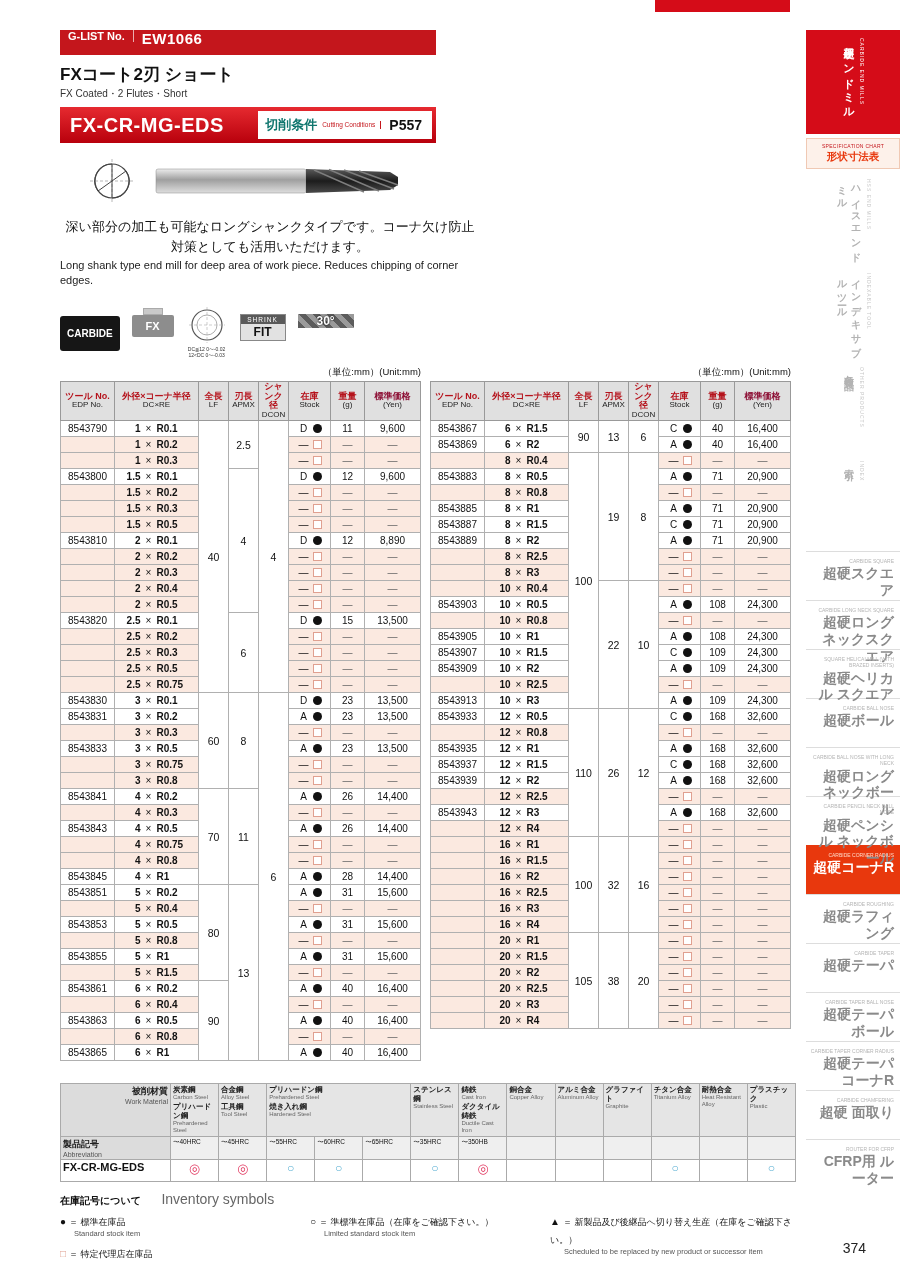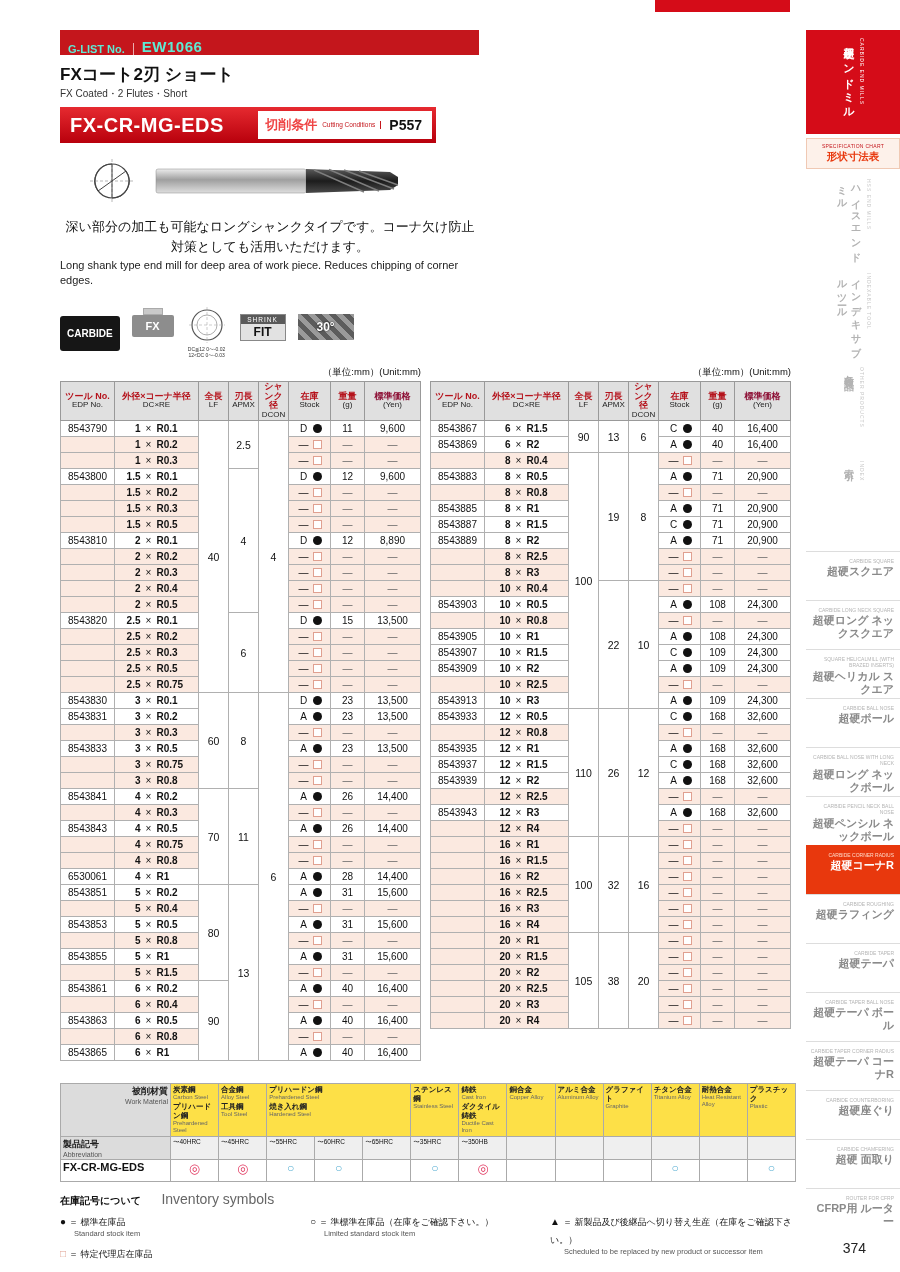--- a/index.html
+++ b/index.html
@@ -2,52 +2,52 @@
 <html><head>
 <meta charset="utf-8">
 <style>
   * { margin:0; padding:0; box-sizing:border-box; }
   html,body { width:900px; height:1272px; background:#fff; font-family:"Liberation Sans","DejaVu Sans",sans-serif; color:#111; position:relative; overflow:hidden; }
   .top-red { position:absolute; left:655px; top:0; width:135px; height:12px; background:#d50c18; }
 
   .main { position:absolute; left:60px; top:0; width:736px; }
 
   
-  .glist-bar { margin-top:30px; width:419px; height:25px; background:#c4161c; display:flex; align-items:flex-end; color:#5eead4; }
+  .glist-bar { margin-top:30px; width:376px; height:25px; background:#c4161c; display:flex; align-items:flex-start; color:#ffffff; }
   .glist-label { font-size:11px; font-weight:bold; padding:0 8px; border-right:1px solid rgba(255,255,255,.65); }
   .glist-value { font-size:15px; font-weight:bold; padding-left:8px; letter-spacing:.5px; }
 
   .title-jp { margin-top:8px; font-size:17px; font-weight:bold; }
   .title-en { font-size:10px; color:#333; margin-top:1px; }
 
   
   .model-band { margin-top:6px; width:376px; height:36px; background:linear-gradient(180deg,#e62a30,#b8000c); display:flex; align-items:center; }
   .model-name { color:#fff; font-size:20px; font-weight:bold; padding:0 10px; flex:1; letter-spacing:.5px; }
   .cutting-box { background:#fff; height:28px; margin-right:4px; display:flex; align-items:center; padding:0 2px; }
-  .cut-jp { color:#ef4444; font-weight:bold; font-size:13px; padding:0 5px; }
+  .cut-jp { color:#0f766e; font-weight:bold; font-size:13px; padding:0 5px; }
   .cut-en { color:#c4161c; font-size:6.5px; line-height:1.15; padding-right:5px; border-right:1px solid #c4161c; }
   .cut-page { font-size:14px; font-weight:bold; color:#111; padding:0 8px; }
 
   .product-area { height:60px; margin-top:8px; display:flex; align-items:center; gap:18px; padding-left:28px; }
 
   .desc-jp { margin-top:6px; font-size:13px; line-height:1.5; width:420px;text-align:center; }
   .desc-en { margin-top:2px; font-size:11px; line-height:1.35; color:#222; width:420px; }
 
   
   .badge-row { margin-top:16px; display:flex; align-items:flex-start; gap:12px; height:62px; }
   .badge-carbide { background:#161616; color:#fff; font-weight:bold; font-size:10px; padding:12px 7px; border-radius:3px; margin-top:12px; }
   .badge-fx-wrap { display:flex; flex-direction:column; align-items:center; margin-top:4px; }
   .badge-fx-top { width:20px; height:7px; background:#c9c9c9; border:1px solid #aaa; }
   .badge-fx { background:#8d8d8d; color:#fff; font-weight:bold; font-size:11px; width:42px; height:22px; display:flex; align-items:center; justify-content:center; border-radius:2px; }
   .badge-circle-wrap { display:flex; flex-direction:column; align-items:center; }
   .tol-text { font-size:5px; color:#333; line-height:1.3; text-align:center; }
   .badge-shrink { width:46px; margin-top:10px; border:1px solid #888; }
   .shrink-top { background:#5a5a5a; color:#fff; font-size:6.5px; text-align:center; padding:1px 0; letter-spacing:1px; }
   .shrink-bot { background:#e2e2e2; color:#111; font-weight:bold; font-size:12px; text-align:center; padding:1px 0; }
-  .badge-angle { width:56px; height:26px; margin-top:10px; background:repeating-linear-gradient(45deg,#5c5c5c 0 5px,#9a9a9a 5px 10px); color:#fff; font-weight:bold; font-size:12px; display:flex; align-items:center; justify-content:center; text-shadow:0 0 2px #000; }
+  .badge-angle { width:56px; height:14px; margin-top:10px; background:repeating-linear-gradient(45deg,#5c5c5c 0 5px,#9a9a9a 5px 10px); color:#fff; font-weight:bold; font-size:12px; display:flex; align-items:center; justify-content:center; text-shadow:0 0 2px #000; }
 
   
   .tables-row { display:flex; gap:9px; align-items:flex-start; }
   .table-block { }
   .unit-note { font-size:9.5px; text-align:right; margin-bottom:2px; color:#111; }
   table.spec { border-collapse:collapse; border:1.5px solid #777; font-size:10px; }
   table.spec th, table.spec td { border:1px solid #b0b0b0; text-align:center; height:16px; padding:0 2px; }
   table.spec thead th { background:#e0e0e0; height:27px; border-color:#999; }
   .hj { color:#b5121b; font-size:9px; font-weight:bold; line-height:1.1; }
   .he { color:#222; font-size:8px; font-weight:normal; line-height:1.1; }
@@ -68,21 +68,21 @@
   td.ctr { text-align:center; padding-right:2px; color:#666; }
   .na { background:#fbe9e0; }
 
   
   table.mat { margin-top:22px; border-collapse:collapse; border:1.5px solid #777; width:736px; font-size:7px; table-layout:fixed; }
   table.mat th, table.mat td { border:1px solid #aaa; padding:1px 2px; vertical-align:top; }
   th.m-label { width:110px; background:#dcdcdc; text-align:right; vertical-align:top; padding:3px 4px; }
   th.m-label2 { background:#dcdcdc; text-align:left; vertical-align:bottom; padding:2px 4px; }
   .ml-jp { font-size:9px; font-weight:bold; color:#222; }
   .ml-en { font-size:7px; color:#555; font-weight:normal; }
-  th.m-col { background:#fde047; text-align:left; font-weight:normal; }
+  th.m-col { background:#e5e5e5; text-align:left; font-weight:normal; }
   .mc-jp { font-size:7.5px; font-weight:bold; color:#222; line-height:1.2; }
   .mc-en { font-size:6px; color:#666; line-height:1.15; margin-bottom:1px; }
   td.m-hard { font-size:6.5px; text-align:left; height:12px; vertical-align:middle; background:#efefef; }
   td.m-prod { font-size:11px; font-weight:bold; text-align:left; vertical-align:middle; padding-left:4px; height:22px; }
   td.m-sym { text-align:center; vertical-align:middle; height:22px; }
   .sym-d { color:#e23a62; font-size:13px; font-weight:bold; }
   .sym-s { color:#56aed2; font-size:12px; font-weight:bold; }
 
   
   .legend { margin-top:8px; width:736px; }
@@ -104,21 +104,21 @@
   .sb-jp-v { writing-mode:vertical-rl; font-size:11px; font-weight:bold; letter-spacing:2px; }
   .sb-en-v { writing-mode:vertical-rl; font-size:5px; letter-spacing:1px; }
   .sb-spec { background:#fdf1ea; border:1px solid #f0c9b4; text-align:center; padding:4px 1px; margin-bottom:6px; }
   .spec-en { font-size:5px; color:#c4161c; letter-spacing:.3px; }
   .spec-jp { font-size:10.5px; color:#e8380d; font-weight:bold; margin-top:1px; }
   .sb-tab { height:88px; display:flex; justify-content:center; align-items:flex-start; gap:3px; padding-top:4px; margin-bottom:6px; color:#b3b3b3; }
   .sb-tab .sb-jp-v { font-weight:bold; font-size:10px; }
   .sb-tab .sb-en-v { color:#c8c8c8; }
   .sb-cat { height:49px; border-top:1px solid #ddd; text-align:right; padding:6px 6px 0 4px; }
   .cat-en { font-size:5px; color:#b5b5b5; line-height:1.25; text-transform:uppercase; }
-  .cat-jp { font-size:11px; color:#8a8a8a; font-weight:bold; line-height:1.2; margin-top:1px; }
+  .cat-jp { font-size:14px; color:#8a8a8a; font-weight:bold; line-height:1.2; margin-top:1px; }
   .sb-cat-active { background:#e8380d; border-top:1px solid #e8380d; }
   .sb-cat-active .cat-en { color:#ffd9c8; }
   .sb-cat-active .cat-jp { color:#fff; }
 </style>
 </head>
 <body>
 
 <div class="top-red"></div>
 
 <div class="main">
@@ -434,21 +434,21 @@
               <td class="pr na ctr">—</td>
             </tr>
             <tr>
               <td class="edp na"></td>
               <td class="size na"><span class="dcv">4</span><span class="xsep">×</span><span class="rev">R0.8</span></td>
               <td class="stk na"><span class="sl">—</span><span class="sqr"></span></td>
               <td class="wt na ctr">—</td>
               <td class="pr na ctr">—</td>
             </tr>
             <tr>
-              <td class="edp">6530061</td>
+              <td class="edp">8543845</td>
               <td class="size"><span class="dcv">4</span><span class="xsep">×</span><span class="rev">R1</span></td>
               <td class="stk"><span class="sl">A</span><span class="dot"></span></td>
               <td class="wt">28</td>
               <td class="pr">14,400</td>
             </tr>
             <tr>
               <td class="edp">8543851</td>
               <td class="size"><span class="dcv">5</span><span class="xsep">×</span><span class="rev">R0.2</span></td>
               <td class="mid" rowspan="6">80</td>
               <td class="mid" rowspan="11">13</td>
@@ -1053,24 +1053,20 @@
     </div>
     <div class="sb-cat">
       <div class="cat-en">CARBIDE TAPER BALL NOSE</div>
       <div class="cat-jp">超硬テーパ ボール</div>
     </div>
     <div class="sb-cat">
       <div class="cat-en">CARBIDE TAPER CORNER RADIUS</div>
       <div class="cat-jp">超硬テーパ コーナR</div>
     </div>
     <div class="sb-cat">
-      <div class="cat-en">CARBIDE COUNTERBORING</div>
-      <div class="cat-jp">超硬座ぐり</div>
-    </div>
-    <div class="sb-cat">
       <div class="cat-en">CARBIDE CHAMFERING</div>
       <div class="cat-jp">超硬 面取り</div>
     </div>
     <div class="sb-cat">
       <div class="cat-en">ROUTER FOR CFRP</div>
       <div class="cat-jp">CFRP用 ルーター</div>
     </div>
   </div>
 
 <div class="page-num">374</div>

